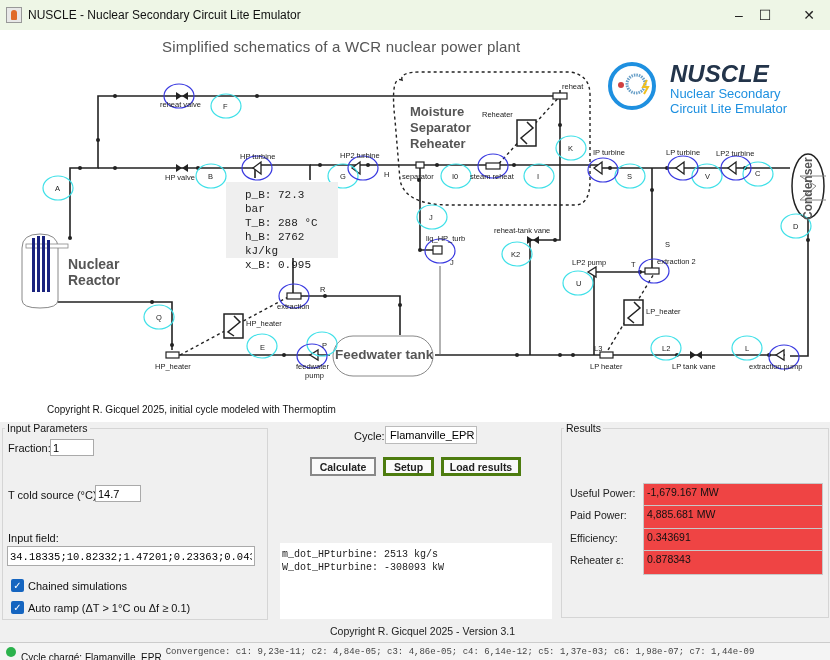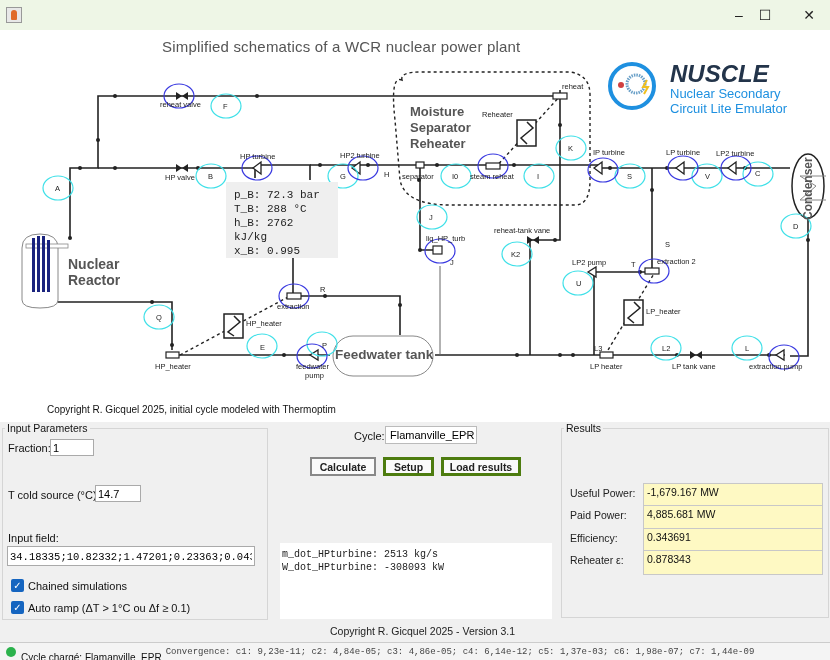--- a/index.html
+++ b/index.html
@@ -7,47 +7,48 @@
   .titlebar { position: absolute; left: 0; top: 0; width: 830px; height: 30px; background: #eef6e6; display: flex; align-items: center; }
   .titlebar .app-icon { width: 16px; height: 16px; margin-left: 6px; margin-right: 6px; background: #e8e8e8; border: 1px solid #999; position: relative; }
   .titlebar .app-icon::after { content: ""; position: absolute; left: 4px; top: 2px; width: 6px; height: 10px; background: #e06b2a; border-radius: 3px 3px 1px 1px; }
   .titlebar .title { font-size: 12px; color: #111; }
   .win-btn { position: absolute; top: 0; width: 46px; height: 30px; display: flex; align-items: center; justify-content: center; font-size: 14px; color: #222; }
   .schema { position: absolute; left: 0; top: 30px; width: 830px; height: 392px; background: #fff; text-decoration: underline; }
   .schema svg { position: absolute; left: 0; top: 0; }
   .schema-title { position: absolute; left: 162px; top: 8px; font-size: 15px; color: #555; letter-spacing: 0.2px; }
   .logo-name { position: absolute; left: 670px; top: 30px; font-size: 24px; font-weight: bold; font-style: italic; color: #23344a; }
   .logo-sub { position: absolute; left: 670px; top: 56px; font-size: 13px; color: #1e90e0; line-height: 15px; }
-  .infobox { position: absolute; left: 226px; top: 152px; width: 112px; height: 76px; background: #efefef; font-family: "Liberation Mono", monospace; font-size: 11px; line-height: 14px; padding: 6px 8px; color: #222; }
+  .infobox { position: absolute; left: 226px; top: 152px; width: 112px; height: 76px; background: #efefef; font-family: "Liberation Mono", monospace; font-size: 11px; line-height: 14px; padding: 6px 19px; color: #222; }
   .copyright-schema { position: absolute; left: 47px; top: 374px; font-size: 10px; color: #111; }
   .lbl { position: absolute; font-size: 7.5px; color: #222; white-space: nowrap; }
   .big-lbl { position: absolute; font-size: 14px; font-weight: bold; color: #555; line-height: 16px; }
   .panel { position: absolute; border: 1px solid #d5d5d5; }
   .panel-title { position: absolute; font-size: 10.5px; color: #111; background: #f0f0f0; padding: 0 2px; }
   .field-lbl { position: absolute; font-size: 11px; color: #111; }
   .textfield { position: absolute; height: 17px; background: #fff; border: 1px solid #aaa; font-size: 11px; padding: 1px 2px; }
   .textfield.mono { font-family: "Liberation Mono", monospace; font-size: 10.5px; padding-top: 2px; }
   .checkbox { position: absolute; width: 13px; height: 13px; background: #1565c0; border-radius: 2px; color: #fff; font-size: 10px; line-height: 13px; text-align: center; }
   .btn { position: absolute; height: 19px; background: #fafafa; border: 3px solid #4d7c0f; font-size: 10.5px; font-weight: bold; color: #222; display: flex; align-items: center; justify-content: center; }
   .btn.default { border: 2px solid #888; }
   .select { position: absolute; height: 18px; background: #fff; border: 1px solid #bbb; font-size: 11px; padding: 2px 4px; }
   .output-box { position: absolute; left: 280px; top: 543px; width: 272px; height: 76px; background: #fff; font-family: "Liberation Mono", monospace; font-size: 10px; line-height: 13px; padding: 5px 2px; color: #222; }
   .result-lbl { position: absolute; font-size: 10.5px; color: #222; }
-  .result-val { position: absolute; left: 643px; width: 180px; height: 25px; background: #fef9c3; border: 1px solid #c8c8c8; font-size: 10.5px; padding: 2px 3px; color: #111; }
+  .result-val { position: absolute; left: 643px; width: 180px; height: 25px; background: #ef4444; border: 1px solid #c8c8c8; font-size: 10.5px; padding: 2px 3px; color: #111; }
   .copyright-main { position: absolute; left: 330px; top: 625px; font-size: 10.5px; color: #222; }
   .statusbar { position: absolute; left: 0; top: 642px; width: 830px; height: 18px; background: #f4f4f4; border-top: 1px solid #ccc; display: flex; align-items: center; }
   .status-dot { width: 10px; height: 10px; border-radius: 50%; background: #2bb24c; margin-left: 6px; margin-right: 5px; }
   .status-text { font-size: 10px; color: #111; margin-right: 4px; margin-top: 12px; }
   .status-conv { font-family: "Liberation Mono", monospace; font-size: 9px; color: #444; white-space: nowrap; }
 </style>
 </head>
 <body>
 
 <div class="titlebar">
   <span class="app-icon"></span>
+  <span class="title">NUSCLE - Nuclear Secondary Circuit Lite Emulator</span>
   <span class="win-btn" style="left:716px">–</span>
   <span class="win-btn" style="left:742px">☐</span>
   <span class="win-btn" style="left:786px">✕</span>
 </div>
 
 <div class="schema">
   <svg width="830" height="392" viewBox="0 30 830 392">
     <g stroke="#222" stroke-width="1.6" fill="none">
 
       <path d="M70 238 L70 168 L98 168 L98 96 L560 96 L560 90"></path>

